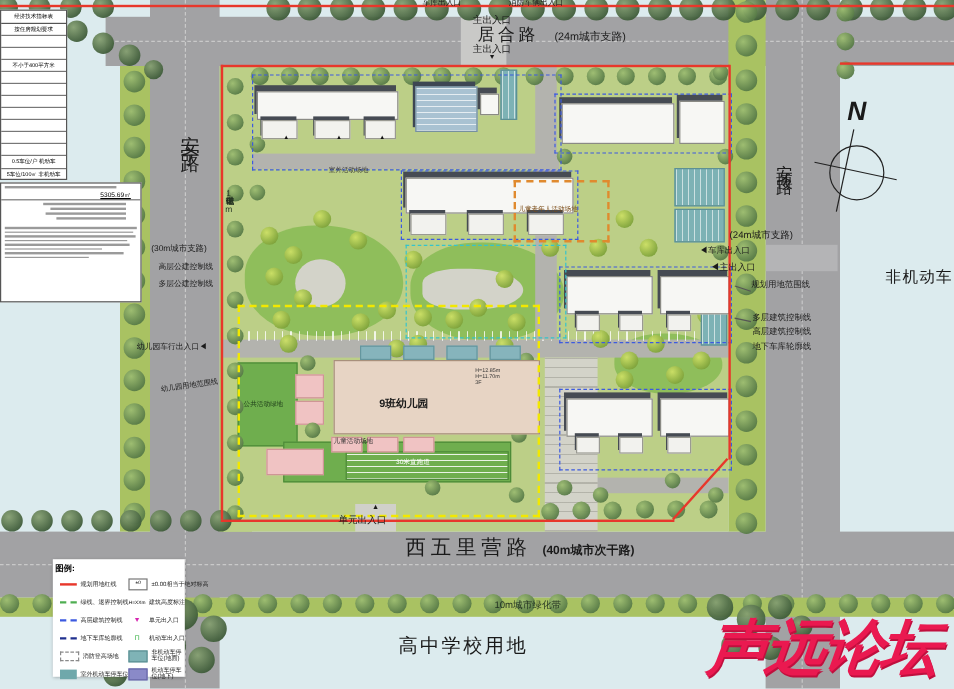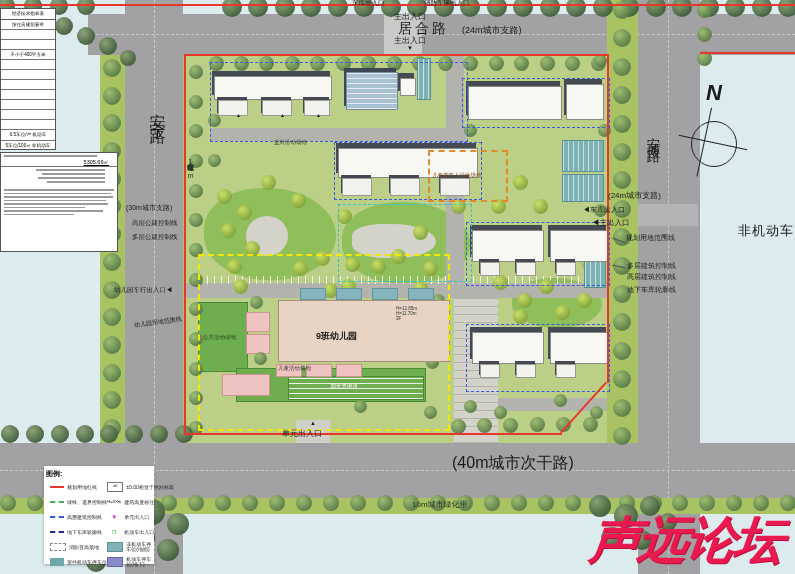--- a/index.html
+++ b/index.html
@@ -195,22 +195,24 @@
   <div class="lbl" style="left:626px;top:234px;font-size:7px;">规划用地范围线</div>
   <div class="ldr" style="left:612px;top:266px;width:14px;transform:rotate(12deg);"></div>
   <div class="lbl" style="left:627px;top:262px;font-size:7px;">多层建筑控制线</div>
   <div class="lbl" style="left:627px;top:273px;font-size:7px;">高层建筑控制线</div>
   <div class="lbl" style="left:627px;top:286px;font-size:7px;">地下车库轮廓线</div>
 
   <div class="lbl" style="left:738px;top:224px;font-size:13px;letter-spacing:1px;">非机动车</div>
 
   <div class="lbl" style="left:310px;top:420px;font-size:6px;z-index:51;">▲</div>
   <div class="lbl" style="left:282px;top:429px;font-size:8px;">单元出入口</div>
-  <div class="lbl" style="left:452px;top:454px;font-size:16px;">(40m城市次干路)</div>
+  <div class="lbl" style="left:338px;top:447px;font-size:17px;letter-spacing:4px;">西五里营路</div>
+  <div class="lbl" style="left:452px;top:454px;font-size:10px;font-weight:bold;">(40m城市次干路)</div>
   <div class="lbl" style="left:412px;top:500px;font-size:8px;color:#243322;">10m城市绿化带</div>
+  <div class="lbl" style="left:332px;top:530px;font-size:16px;letter-spacing:2px;">高中学校用地</div>
 
   <div class="lbl" style="left:274px;top:139px;font-size:5.5px;color:#333;">室外活动场地</div>
   <div class="lbl" style="left:432px;top:172px;font-size:5.5px;color:#7a4a14;">儿童老年人活动场地</div>
   <div class="lbl" style="left:203px;top:334px;font-size:5.5px;color:#1c3a18;">公共活动绿地</div>
   <div class="lbl" style="left:278px;top:365px;font-size:5.5px;color:#333;">儿童活动场地</div>
   <div class="lbl" style="left:330px;top:383px;font-size:5.5px;color:#fff;">30米直跑道</div>
   <div class="lbl" style="left:316px;top:331px;font-size:9px;font-weight:bold;">9班幼儿园</div>
   <div class="lbl" style="left:396px;top:306px;font-size:4.5px;color:#333;white-space:normal;width:44px;">
     <div>H=12.85m</div>
     <div>H=11.70m</div>

